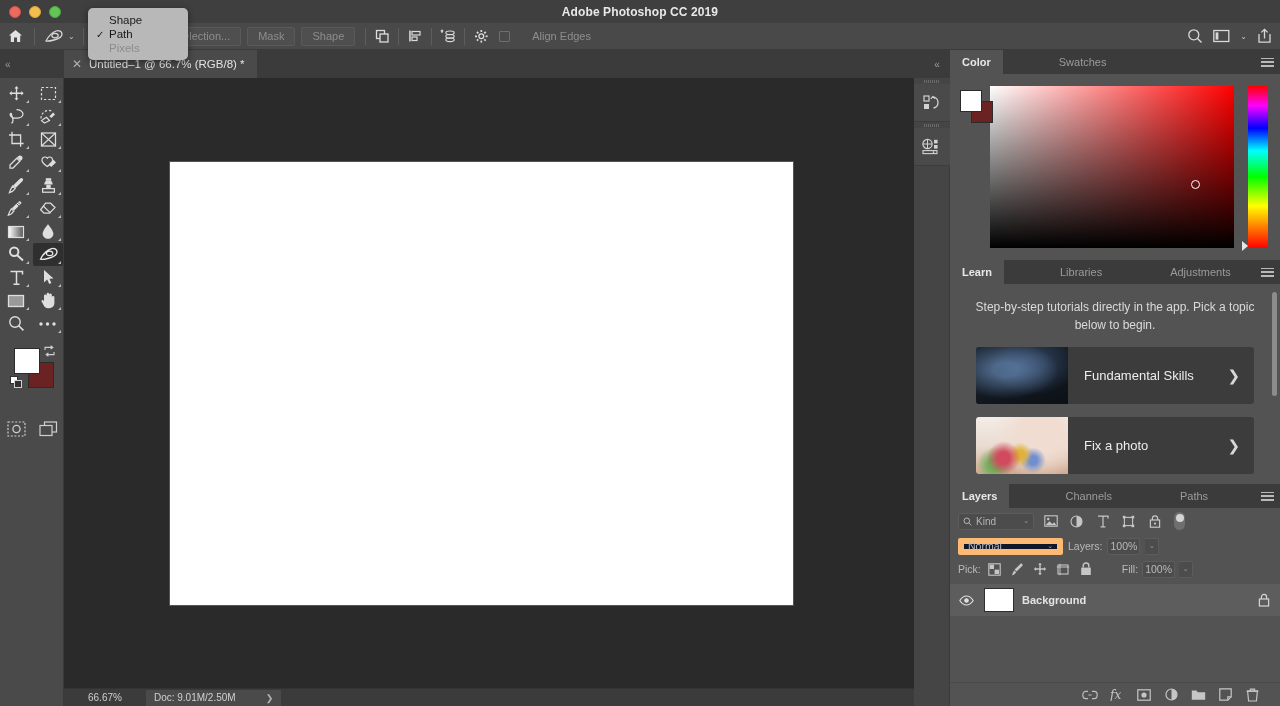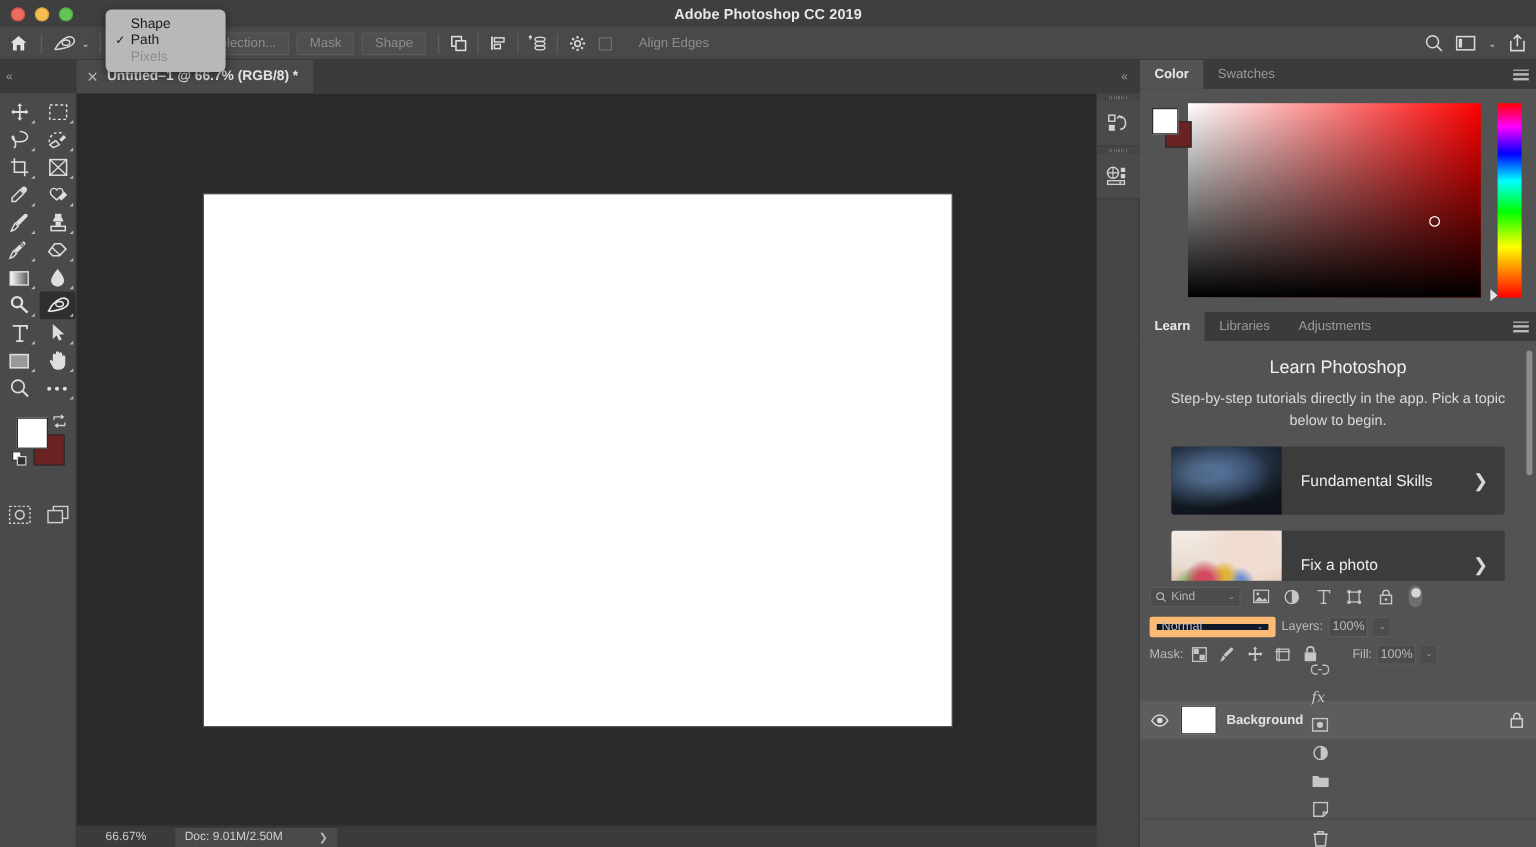--- a/index.html
+++ b/index.html
@@ -76,21 +76,21 @@
     position: absolute; left: 0; top: 0; width: 64px; height: 28px;
     display: flex; align-items: center; justify-content: flex-start;
     padding-left: 5px; font-size: 10px; color: #9a9a9a;
   }
   .doc-tab {
     position: absolute; left: 64px; top: 0; height: 28px;
     background: #4a4a4a; display: flex; align-items: center;
     padding: 0 12px 0 8px; gap: 7px;
   }
   .doc-tab .x { font-size: 12px; color: #b0b0b0; line-height: 1; }
-  .doc-tab .name { font-size: 11.5px; color: #e2e2e2; font-weight: bold; }
+  .doc-tab .name { font-size: 11.5px; color: #e2e2e2; font-weight: normal; }
   .collapse-right {
     position: absolute; left: 920px; top: 0; width: 34px; height: 28px;
     display: flex; align-items: center; justify-content: center;
     font-size: 10px; color: #9a9a9a;
   }
 
   
   .toolbar {
     position: absolute; left: 0; top: 78px; width: 64px; bottom: 0;
     background: #4a4a4a; border-right: 1px solid #3a3a3a;
@@ -155,21 +155,21 @@
   }
   .md-handle { height: 6px; width: 36px; display:flex; align-items:center; justify-content:center; background:#454545; }
   .md-dots { width: 16px; height: 3px; background: repeating-linear-gradient(90deg,#6a6a6a 0 1px,transparent 1px 2px); }
 
   
   .rightpanels {
     position: absolute; right: 0; top: 50px; width: 330px; bottom: 0;
     background: #3b3b3b;
   }
   .panel-tabs {
-    height: 24px; background: #3b3b3b; display: flex; align-items: stretch; position: relative;
+    height: 24px; background: #3b3b3b; display: flex; align-items: stretch; position: relative; gap: 44px;
   }
   .ptab {
     padding: 0 12px; display: flex; align-items: center;
     font-size: 11px; color: #9b9b9b; background: #3b3b3b;
   }
   .ptab.active { background: #535353; color: #e8e8e8; font-weight: bold; }
   .ptab-menu {
     position: absolute; right: 6px; top: 0; height: 24px;
     display: flex; align-items: center; color: #b9b9b9;
   }
@@ -275,23 +275,22 @@
   .lock-row { display: flex; align-items: center; height: 22px; padding: 0 8px; gap: 4px; }
   .layer-item {
     display: flex; align-items: center; height: 32px; background: #5d5d5d;
     padding: 0 10px 0 6px; gap: 8px; margin-top: 4px;
   }
   .li-thumb { width: 30px; height: 24px; background: #fff; border: 1px solid #2f2f2f; }
   .li-name { font-size: 11px; color: #e3e3e3; flex: 1; font-weight: bold; }
   .layers-list { position: absolute; left: 0; right: 0; top: 96px; bottom: 24px; background: #535353; }
   .layers-footer {
     position: absolute; left: 0; right: 0; bottom: 0; height: 24px; background: #535353;
-    display: flex; align-items: center; justify-content: flex-end; gap: 11px; padding-right: 30px;
+    display: flex; align-items: center; justify-content: flex-end; gap: 11px; padding-right: 20px;
     border-top: 1px solid #4a4a4a;
-    flex-direction: column;
   }
   .lf-ico { width: 16px; height: 16px; display:flex; align-items:center; justify-content:center; color:#c4c4c4; }
 </style>
 </head>
 <body>
 
 <div class="app">
 
   <div class="titlebar">
     <div class="traffic">
@@ -687,37 +686,48 @@
       <div class="ptab-menu">
         <span class="hamburger">
             <i></i>
             <i></i>
             <i></i>
           </span>
       </div>
     </div>
     <div class="learn-panel">
       <div class="learn-body">
-        <div class="learn-title">Learn Photoshop</div>
         <div class="learn-sub">Step-by-step tutorials directly in the app. Pick a topic below to begin.</div>
         <div class="learn-card">
           <div class="lc-thumb t1"></div>
           <div class="lc-label">Fundamental Skills</div>
           <div class="lc-arrow">❯</div>
         </div>
         <div class="learn-card">
           <div class="lc-thumb t2"></div>
           <div class="lc-label">Fix a photo</div>
           <div class="lc-arrow">❯</div>
         </div>
       </div>
       <div class="learn-scroll"></div>
     </div>
 
     <div class="layers-panel">
+      <div class="panel-tabs">
+        <div class="ptab active">Layers</div>
+        <div class="ptab">Channels</div>
+        <div class="ptab">Paths</div>
+        <div class="ptab-menu">
+          <span class="hamburger">
+              <i></i>
+              <i></i>
+              <i></i>
+            </span>
+        </div>
+      </div>
 
       <div class="lp-filter">
         <div class="kind-box">
           <svg width="9" height="9" viewBox="0 0 9 9">
               <circle cx="3.8" cy="3.8" r="2.8" fill="none" stroke="#b5b5b5" stroke-width="1"></circle>
               <line x1="5.9" y1="5.9" x2="8.4" y2="8.4" stroke="#b5b5b5" stroke-width="1"></line>
             </svg>
           <span>Kind</span>
           <span class="kchev">⌄</span>
         </div>
@@ -762,21 +772,21 @@
         <div class="blend-sel">
           <span>Normal</span>
           <span class="kchev">⌄</span>
         </div>
         <span class="lbl-sm">Layers:</span>
         <div class="num-box">100%</div>
         <div class="num-chev">⌄</div>
       </div>
 
       <div class="lock-row">
-        <span class="lbl-sm">Mask:</span>
+        <span class="lbl-sm">Pick:</span>
         <div class="fi">
           <svg width="13" height="13" viewBox="0 0 13 13">
               <rect x="0.8" y="0.8" width="11.4" height="11.4" fill="none" stroke="#c6c6c6" stroke-width="1.1"></rect>
               <rect x="1.6" y="1.6" width="4.4" height="4.4" fill="#c6c6c6"></rect>
               <rect x="6.6" y="6.6" width="4.4" height="4.4" fill="#c6c6c6"></rect>
             </svg>
         </div>
         <div class="fi">
           <svg width="13" height="13" viewBox="0 0 13 13">
               <path d="M11.2 1 C11.8 1.6 11.8 2.4 11.2 3 L5.6 8.6 L3.6 6.6 L9.3 1 C9.8 0.4 10.6 0.4 11.2 1Z" fill="#c6c6c6"></path>

